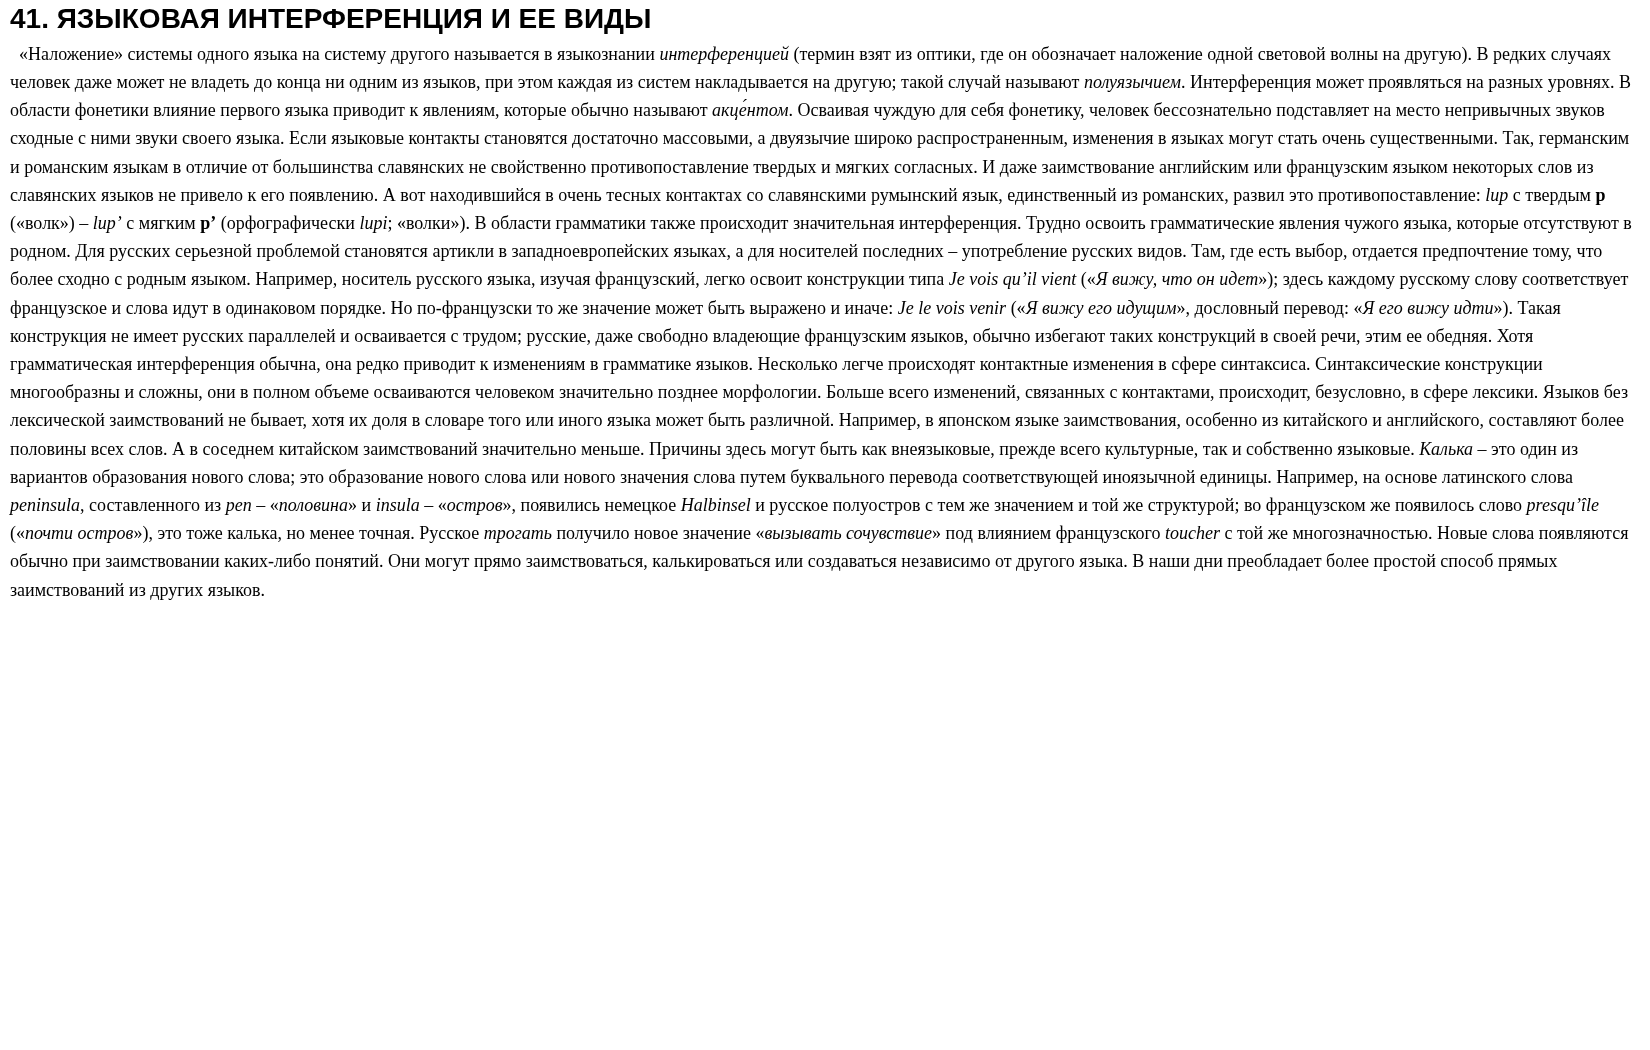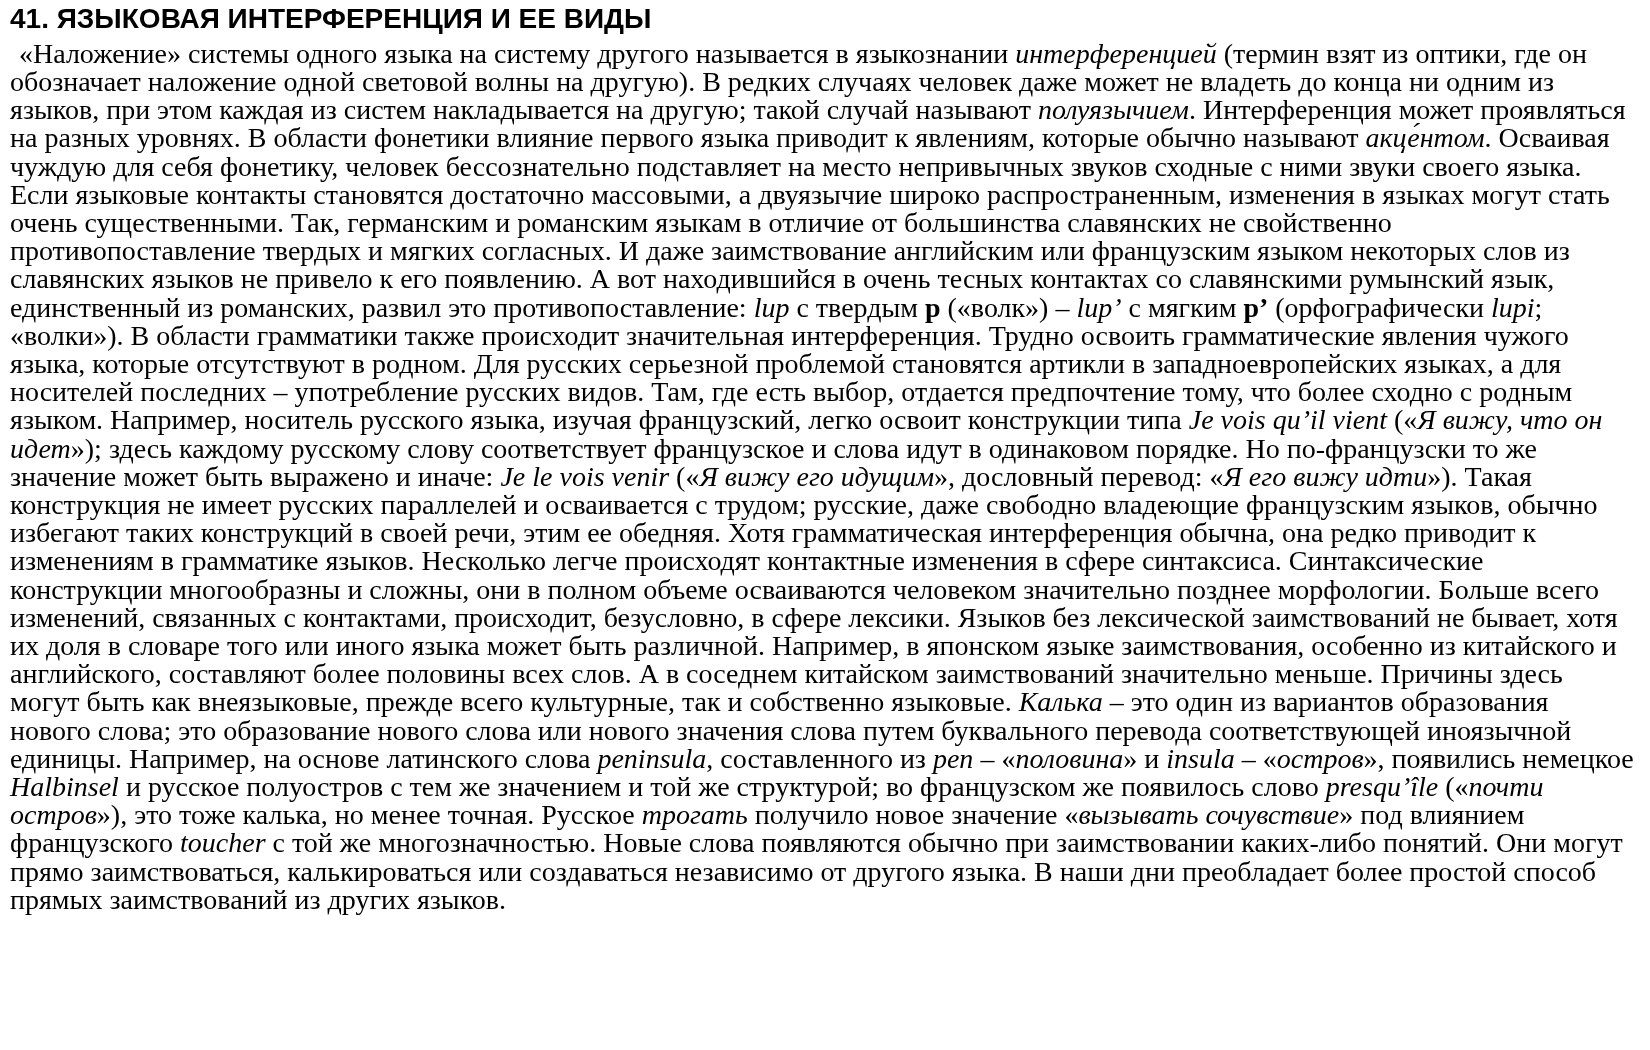--- a/index.html
+++ b/index.html
@@ -20,21 +20,21 @@
     margin: 0 0 5px 0;
     font-family: "Liberation Sans", sans-serif;
     font-weight: bold;
     font-size: 28px;
     line-height: 1.1;
     color: #000000;
   }
   .doc-body {
     margin: 0;
     font-family: "Liberation Serif", serif;
-    font-size: 28px;
+    font-size: 18px;
     line-height: 28.2px;
     text-indent: 9px;
     text-align: left;
     color: #000000;
   }
   .doc-body .r-n { font-style: normal; font-weight: normal; }
   .doc-body .r-i { font-style: italic; font-weight: normal; }
   .doc-body .r-b { font-style: normal; font-weight: bold; }
 </style>
 </head>

